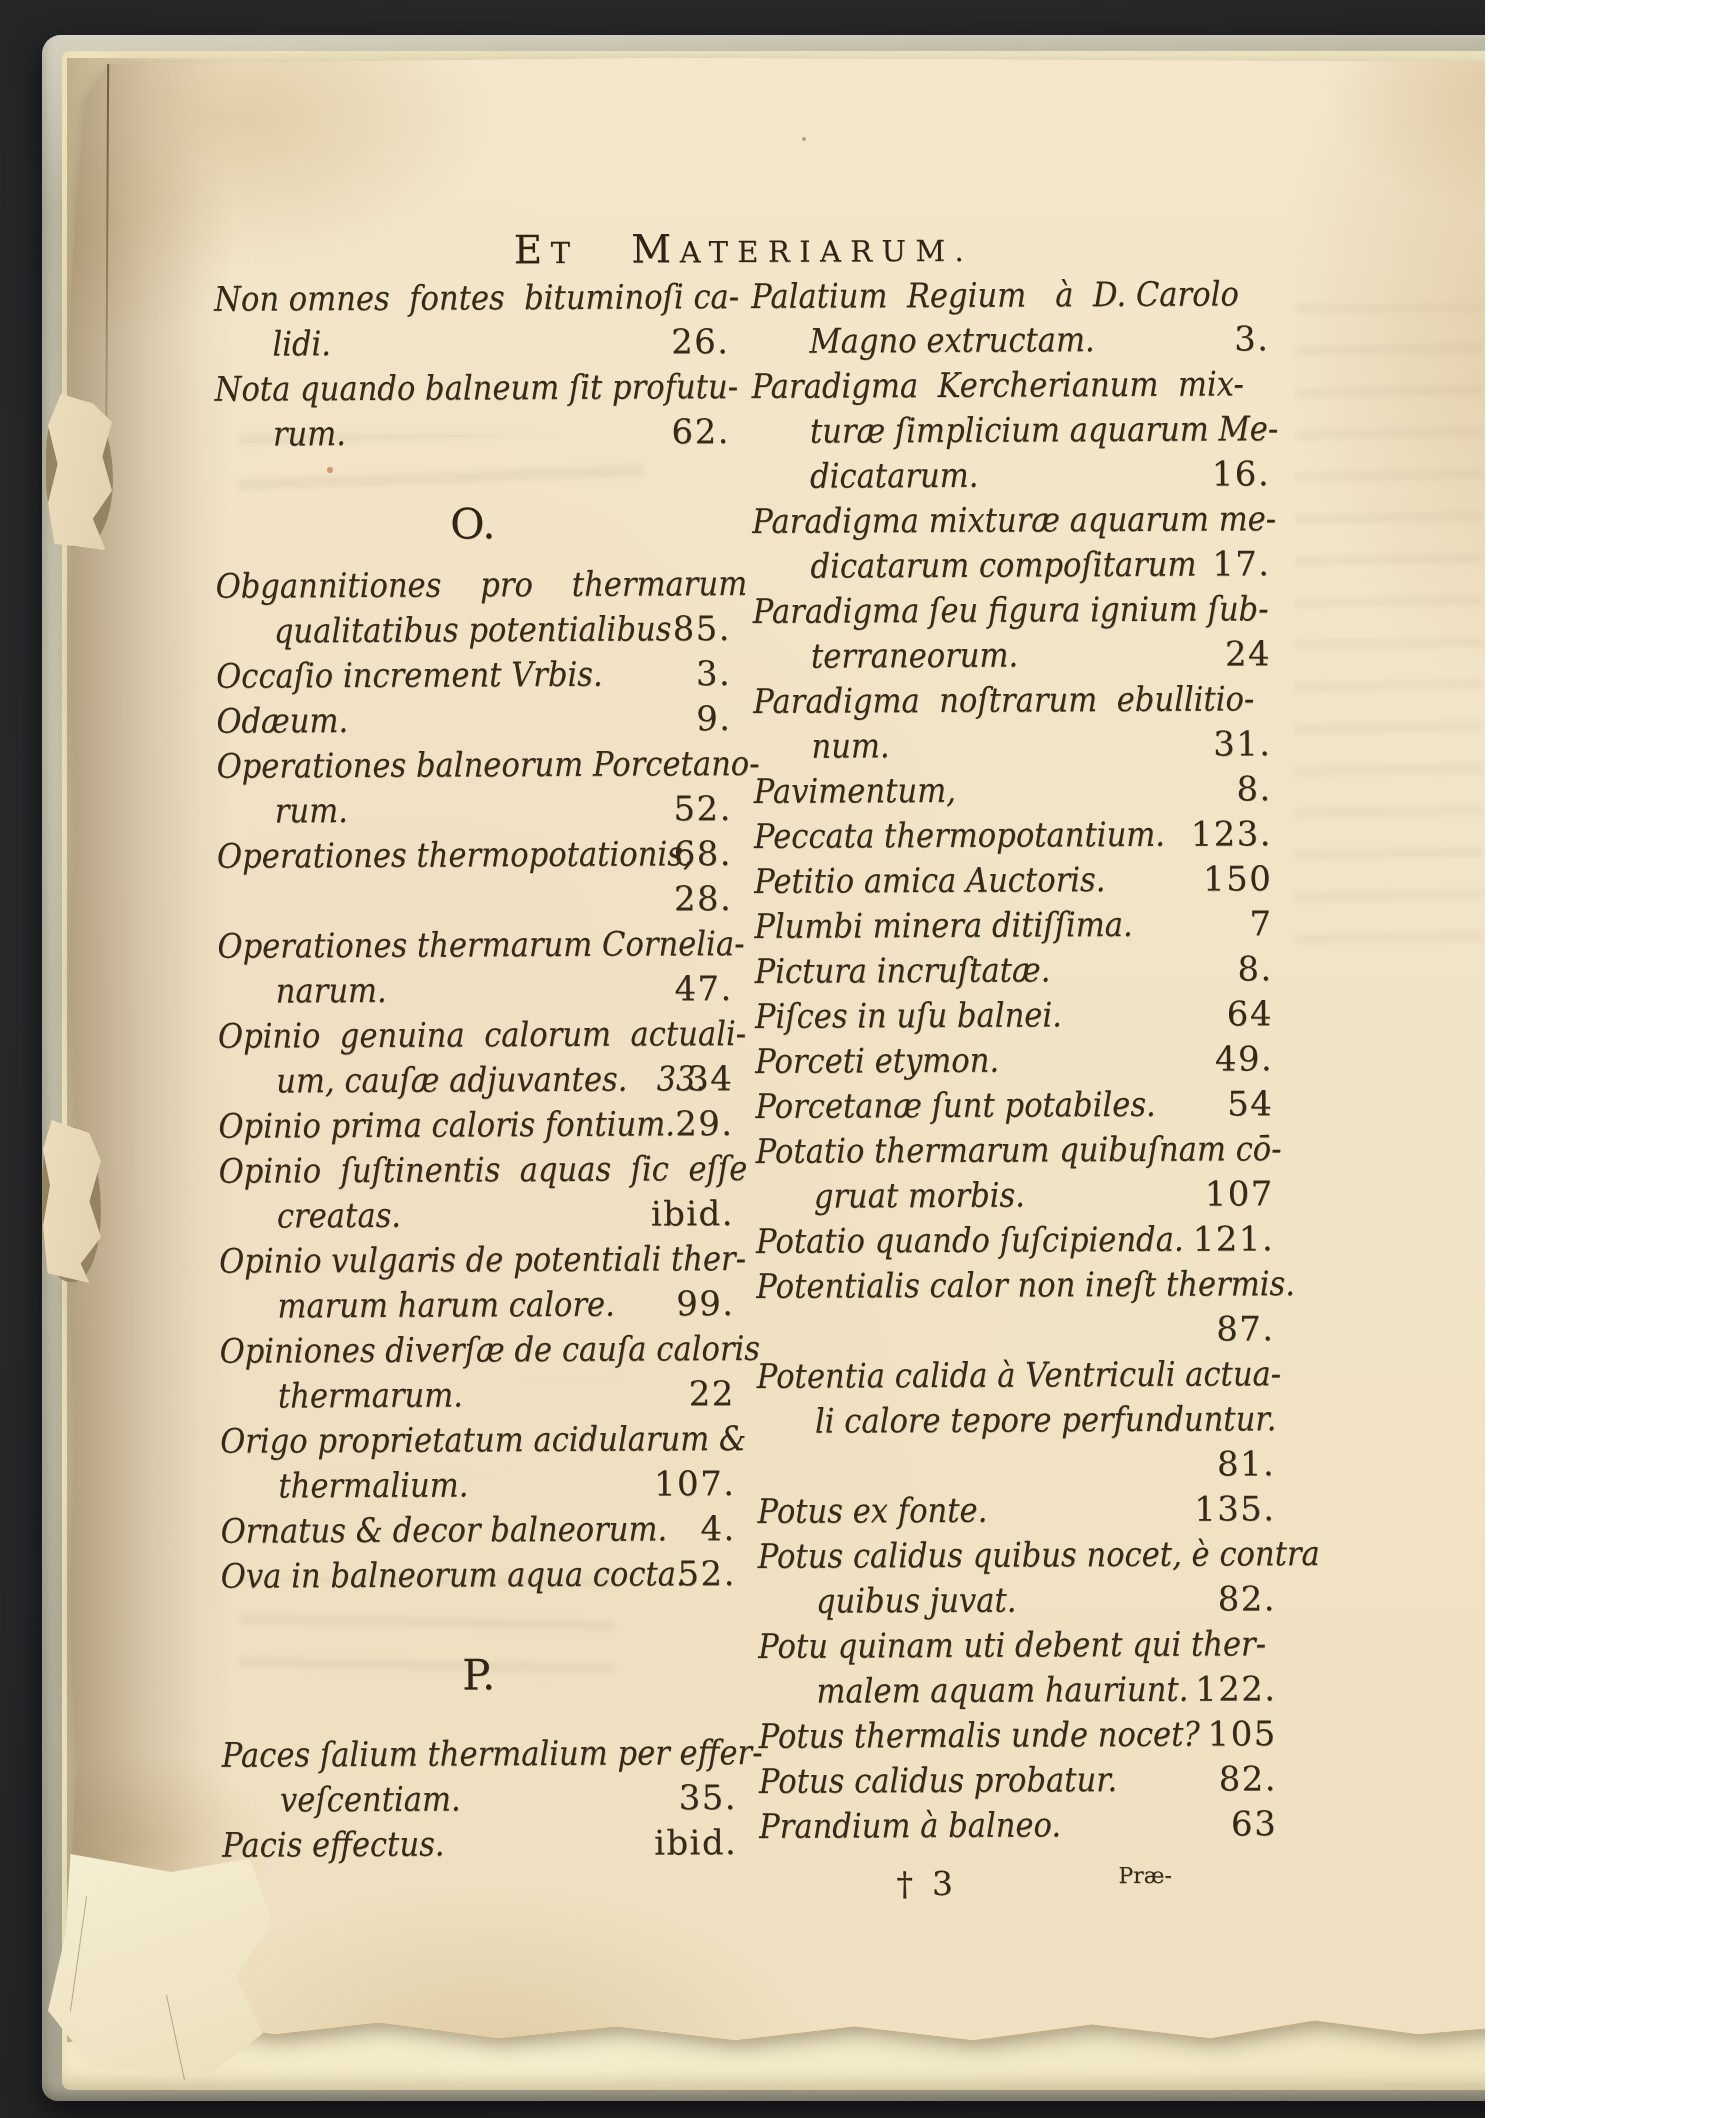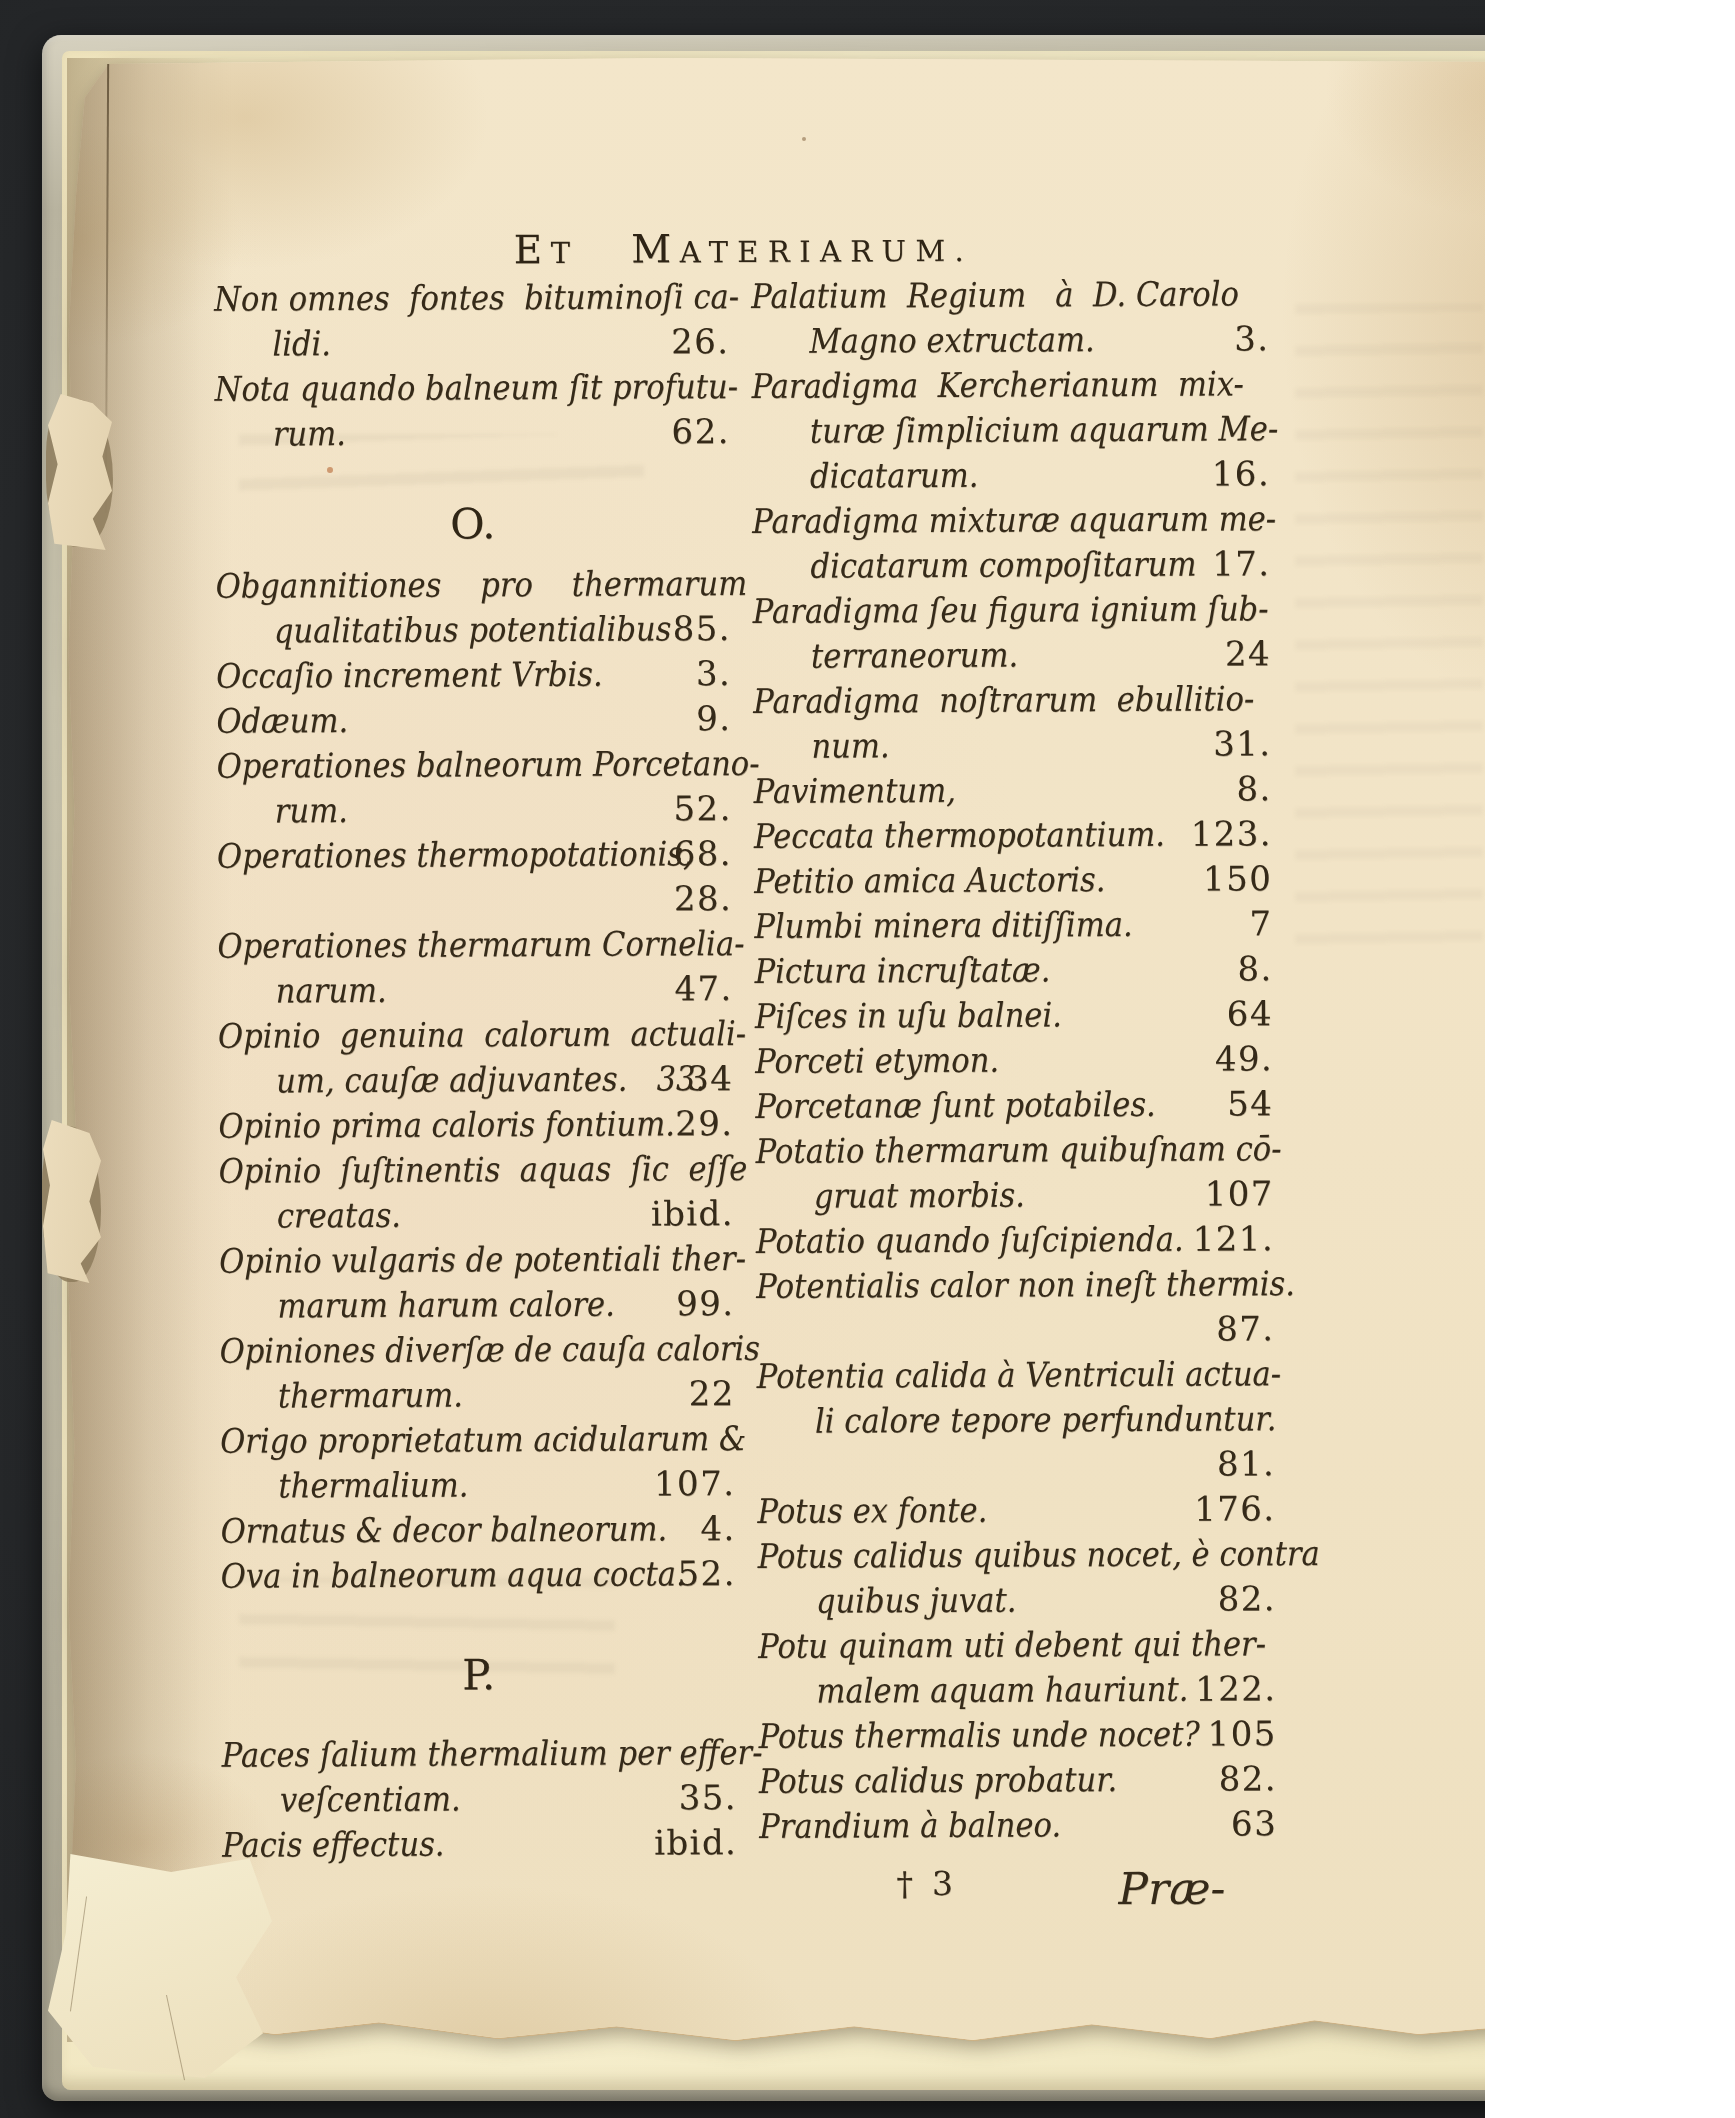--- a/index.html
+++ b/index.html
@@ -90,21 +90,21 @@
   .col{position:absolute;font-style:italic;font-size:34px;}
   .col-left{left:217px;top:276px;width:515px;}
   .col-right{left:754px;top:276px;width:518px;}
   .ln{position:relative;height:45px;}
   .ln .t{position:absolute;left:0;top:0;white-space:pre;transform:scaleX(.9);transform-origin:0 50%;}
   .ln.ind .t{left:58px;}
   .ln .n{position:absolute;right:0;top:0;font-style:normal;letter-spacing:1.4px;white-space:pre;}
   .hd{height:45px;text-align:center;font-style:normal;font-size:42px;color:#30261608;color:#302616;}
   .sig-line{position:absolute;left:0;top:1865px;width:1736px;height:51px;font-style:normal;}
   .sig{position:absolute;left:891px;top:0;font-size:33px;letter-spacing:4.3px;}
-  .catchword{position:absolute;left:1113px;top:0;font-size:44px;font-style:italic;}
+  .catchword{position:absolute;left:1113px;top:0;font-size:22px;}
 </style>
 </head>
 <body>
 
 <div id="stage">
   <div class="book-block"></div>
   <div class="under-leaf"></div>
 
   <div class="page-wrap">
     <div class="page"></div>
@@ -356,21 +356,21 @@
         <div class="ln ind">
     <span class="t">li calore tepore perfunduntur.</span>
     <span class="n"></span>
   </div>
         <div class="ln">
     <span class="t"></span>
     <span class="n">81.</span>
   </div>
         <div class="ln">
     <span class="t">Potus ex fonte.</span>
-    <span class="n">176.</span>
+    <span class="n">135.</span>
   </div>
         <div class="ln">
     <span class="t">Potus calidus quibus nocet, è contra</span>
     <span class="n"></span>
   </div>
         <div class="ln ind">
     <span class="t">quibus juvat.</span>
     <span class="n">82.</span>
   </div>
         <div class="ln">

